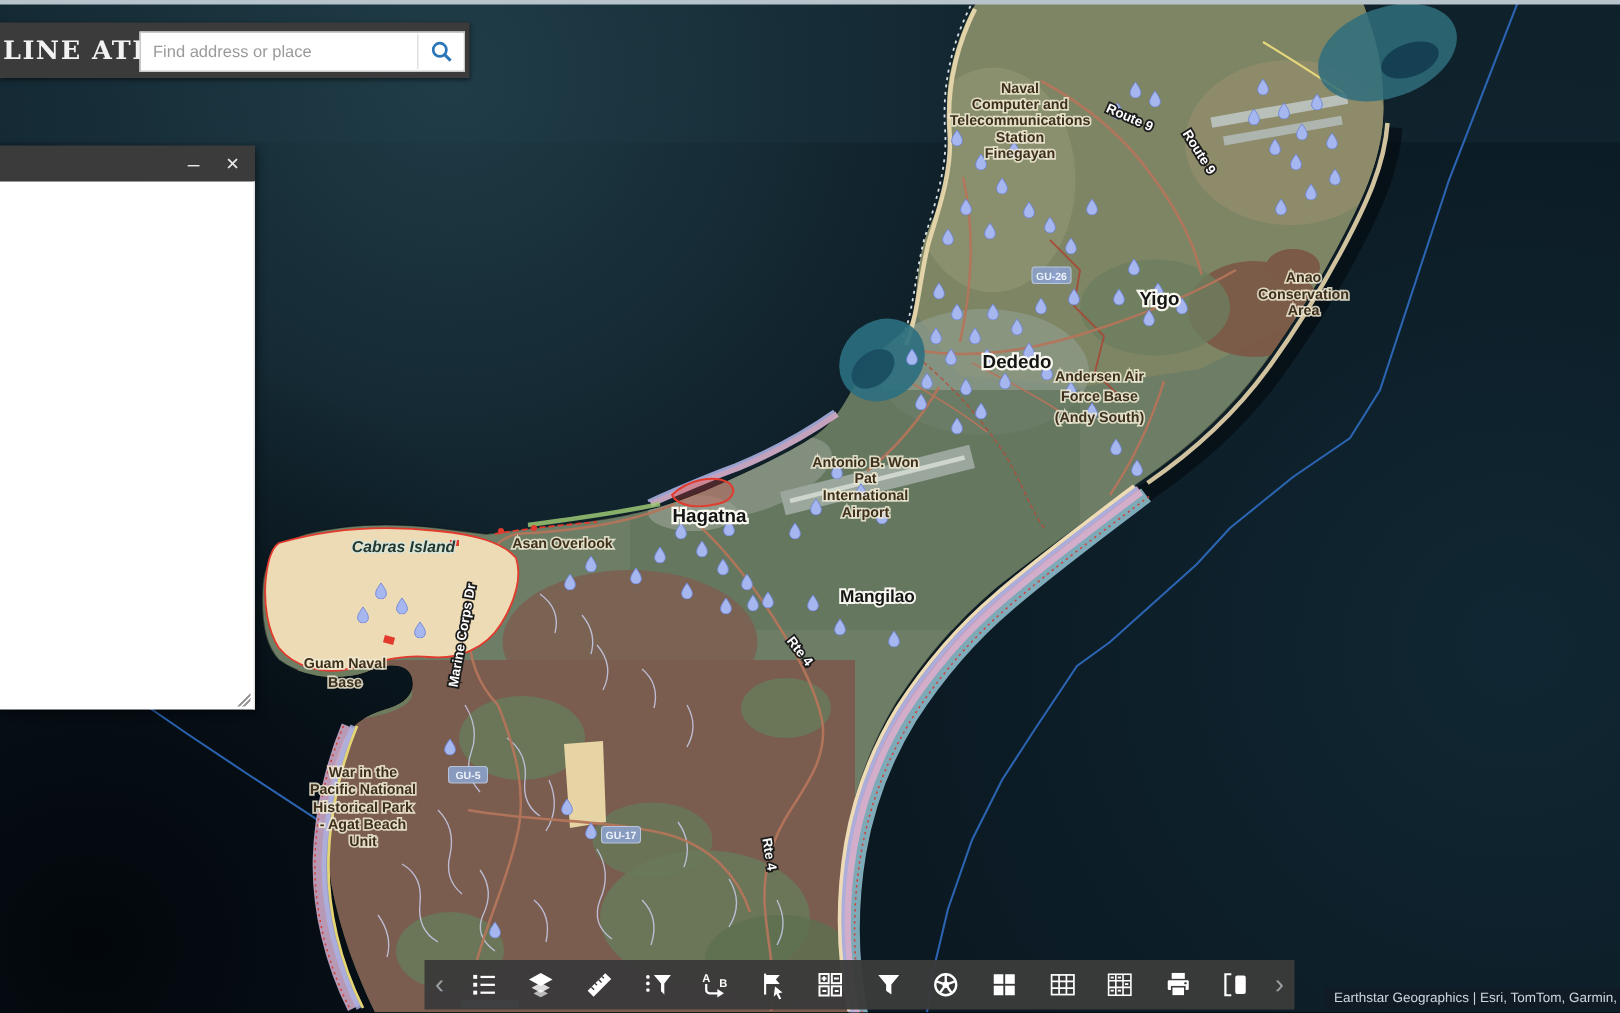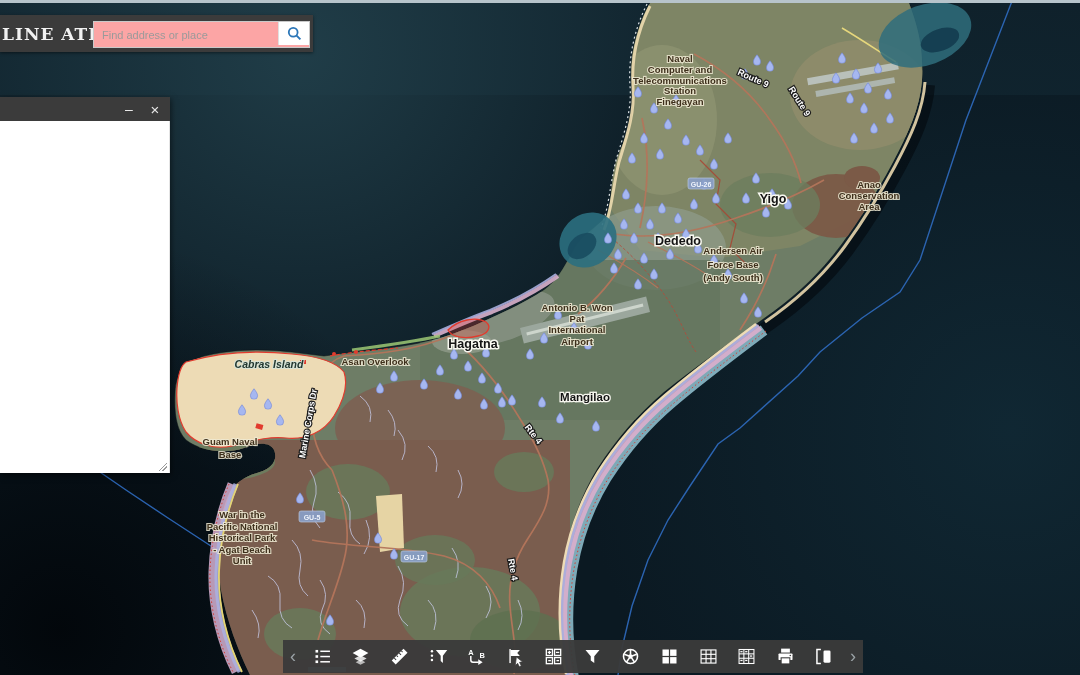--- a/index.html
+++ b/index.html
@@ -7,21 +7,21 @@
        background:#0b1922;font-family:"Liberation Sans",sans-serif;}
   .top-strip{position:absolute;left:0;top:0;width:1080px;height:3px;
        background:#b7c4cb;z-index:40;}
   
   .header{position:absolute;left:0;top:15px;width:313px;height:37px;
        background:#3b3b3b;z-index:30;display:flex;align-items:center;
        box-shadow:0 1px 3px rgba(0,0,0,.5);}
   .app-title{color:#f2f2f2;font-family:"DejaVu Serif",serif;font-weight:bold;
        font-size:17px;letter-spacing:1px;margin-left:2px;white-space:nowrap;}
   .searchbox{position:absolute;left:93px;top:6px;width:215px;height:25px;
-       background:#fca5a5;border:1px solid #c9c9c9;display:flex;}
+       background:#ffffff;border:1px solid #c9c9c9;display:flex;align-items:center;}
   .searchbox input{flex:1;border:0;outline:none;font-size:11px;color:#444;
        padding:0 8px;font-family:"Liberation Sans",sans-serif;background:transparent;}
   .searchbox input::placeholder{color:#9a9a9a;}
   .search-btn{width:30px;height:23px;border-left:1px solid #e0e0e0;display:flex;
        align-items:center;justify-content:center;cursor:pointer;background:#fff;}
   
   .panel{position:absolute;left:0;top:97px;width:170px;height:376px;z-index:30;
        box-shadow:1px 2px 6px rgba(0,0,0,.55);}
   .panel-header{height:24px;background:#3b3b3b;display:flex;align-items:center;
        justify-content:flex-end;}
@@ -433,20 +433,21 @@
         </div>
         <div class="tb-btn">
           <svg>
             <use href="#i-split-screen"></use>
           </svg>
         </div>
       </div>
     <div class="tb-chev">›</div>
   </div>
 
+  <div class="attribution">Earthstar Geographics | Esri, TomTom, Garmin,</div>
 
   <svg width="0" height="0" style="position:absolute">
     <defs>
       <symbol id="i-legend" viewBox="0 0 24 24">
           <g fill="#fff">
             <rect x="4" y="4.5" width="3" height="3"></rect>
             <rect x="9.5" y="5.2" width="11" height="1.7"></rect>
             <rect x="4" y="10.5" width="3" height="3"></rect>
             <rect x="9.5" y="11.2" width="11" height="1.7"></rect>
             <rect x="4" y="16.5" width="3" height="3"></rect>

